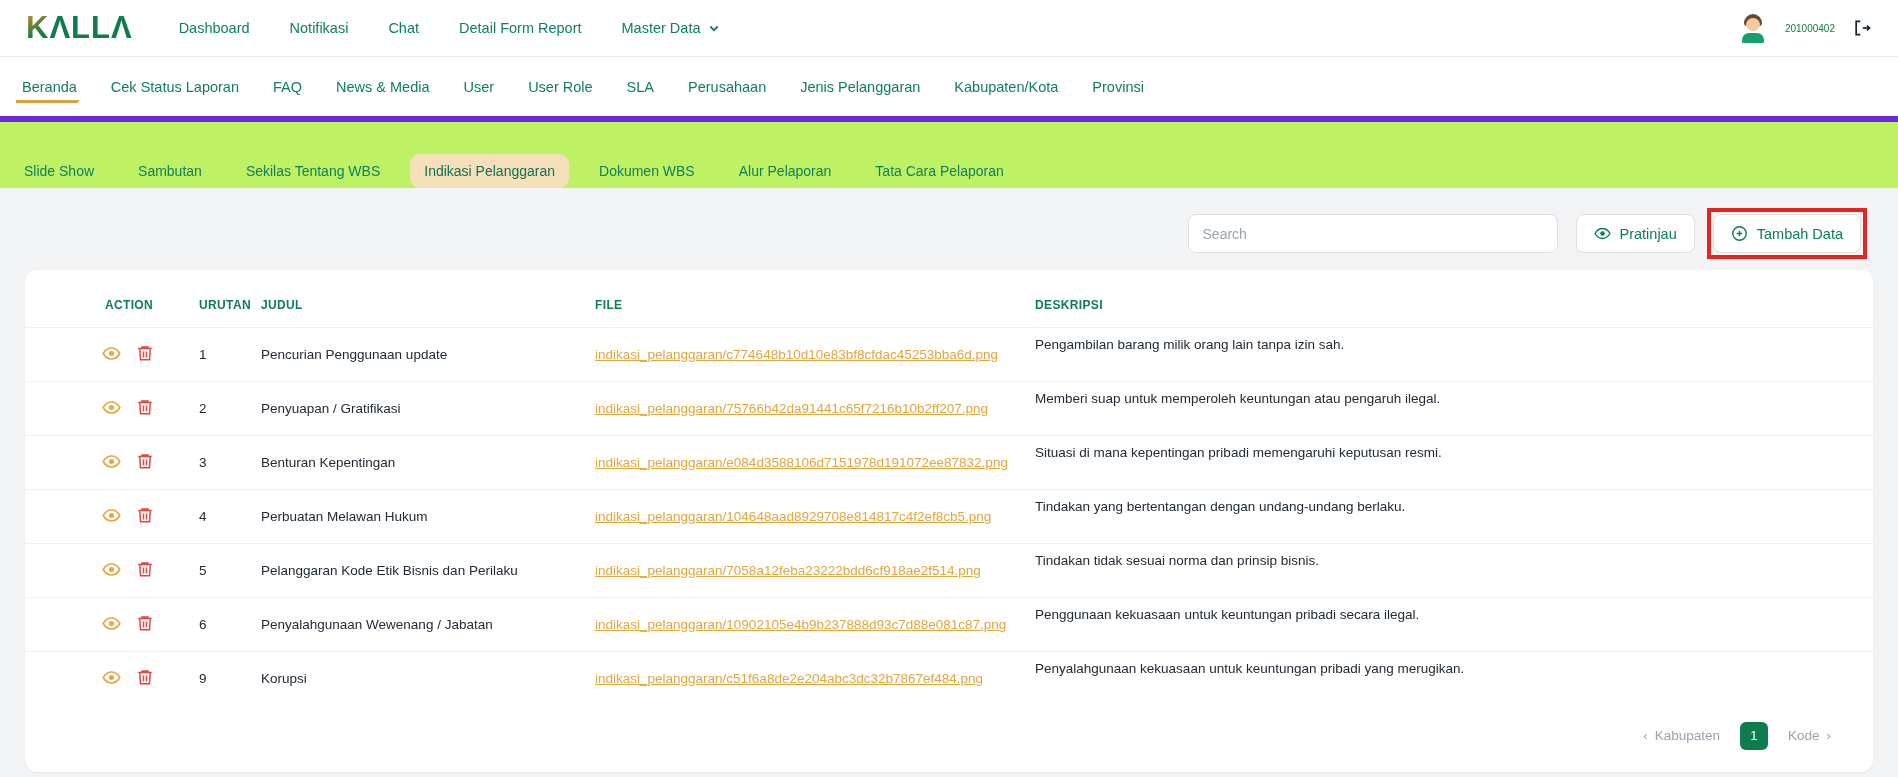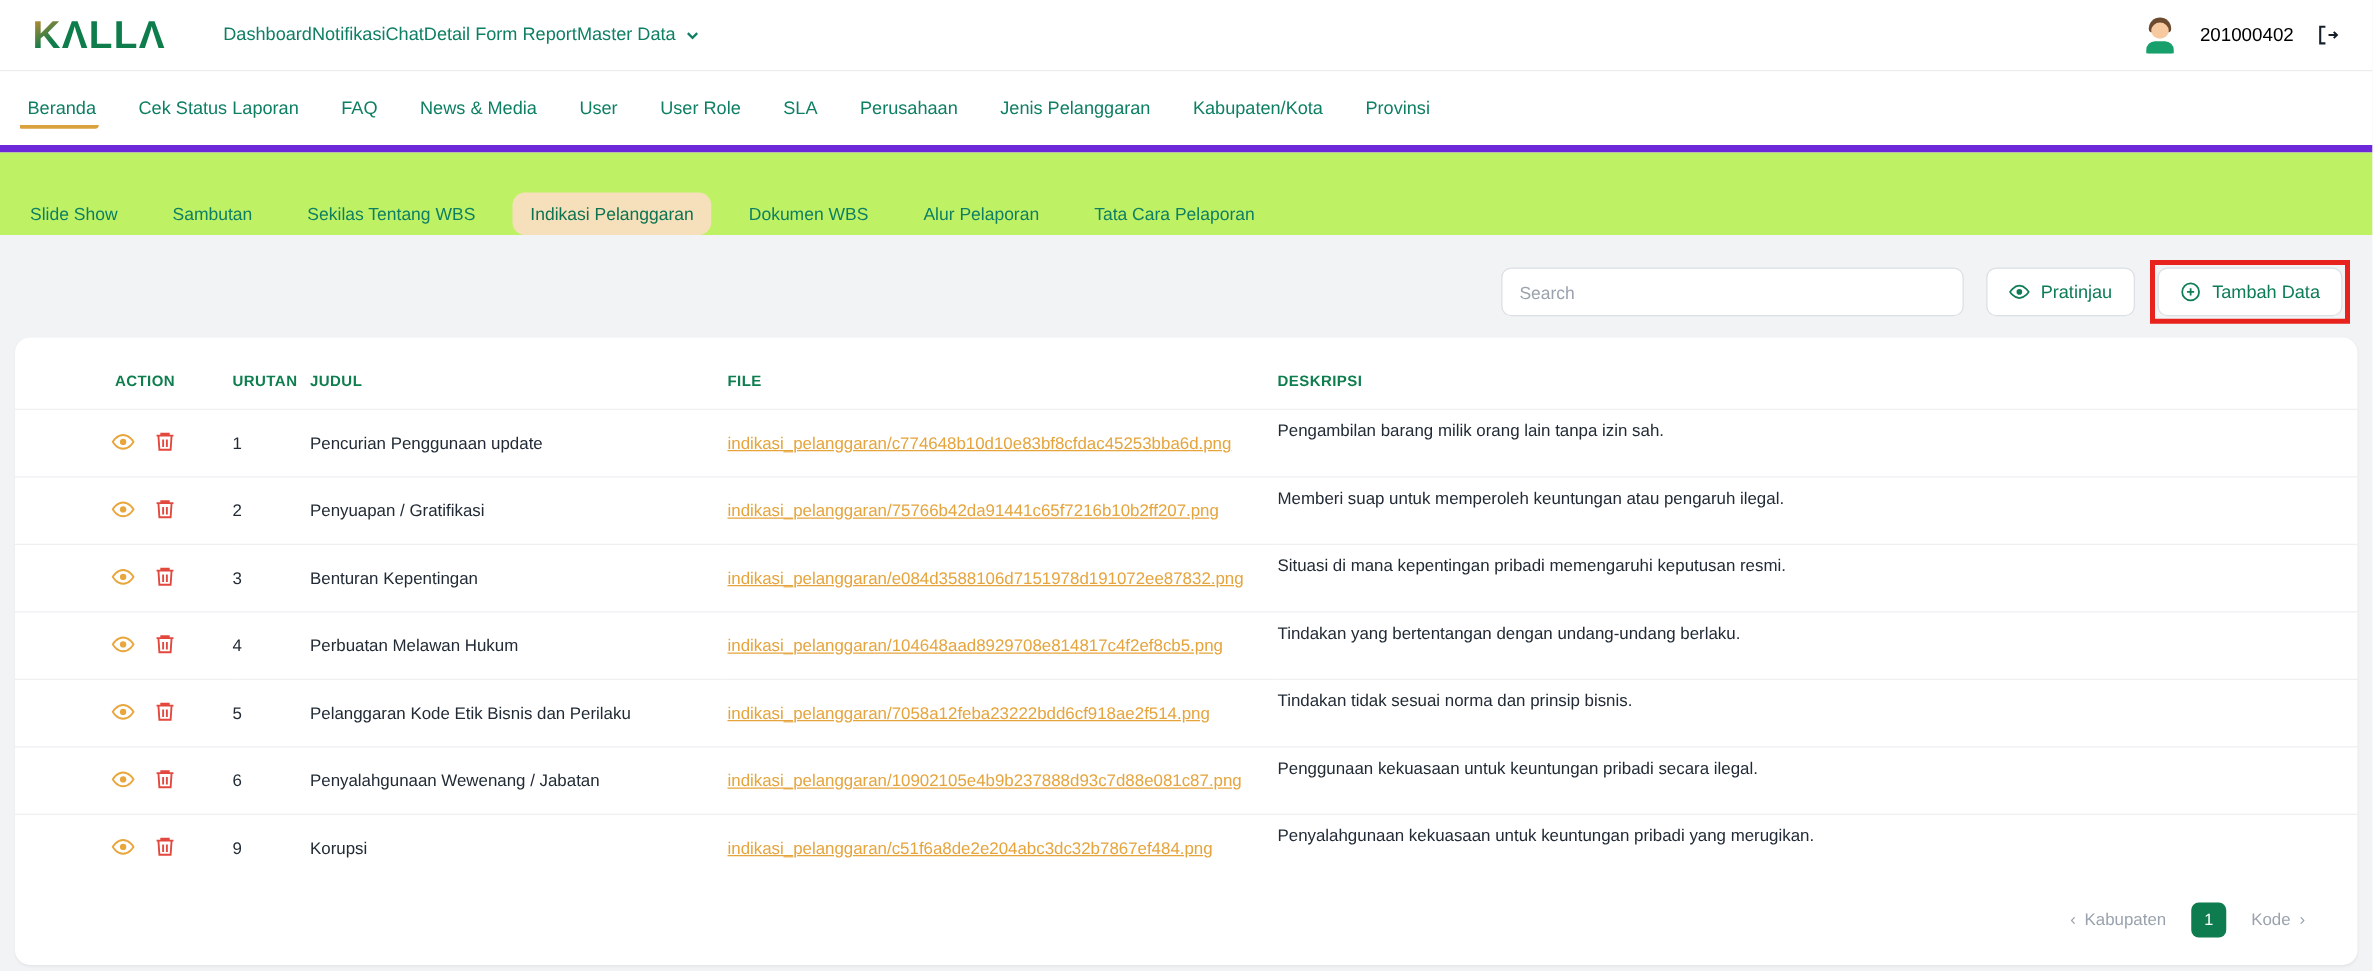--- a/index.html
+++ b/index.html
@@ -17,32 +17,32 @@
     display: flex; align-items: center; padding: 0 26px;
   }
   .logo {
     font-size: 31px; font-weight: 800; letter-spacing: 1px;
     color: #0e7d4b; margin-right: 46px; display: flex; align-items: baseline;
   }
   .logo .logo-k {
     background: linear-gradient(150deg, #c98a2e 10%, #0e7d4b 65%);
     -webkit-background-clip: text; background-clip: text; color: transparent;
   }
-  .topnav { display: flex; align-items: flex-start; }
+  .topnav { display: flex; align-items: flex-start; gap: 40px; }
   .tnav {
     color: #0e7f63; font-size: 14.5px; font-weight: 500;
     display: inline-flex; align-items: center; gap: 7px;
   }
   .chev-down { width: 12px; height: 12px; stroke: #0e7f63; fill: none; stroke-width: 2.4; }
   .topbar-right { margin-left: auto; display: flex; align-items: center; gap: 17px; }
   .avatar { width: 30px; height: 30px; position: relative; overflow: hidden; border-radius: 6px; }
   .avatar .hair  { position: absolute; top: 1px; left: 6px; width: 18px; height: 12px; background: #6c4a2f; border-radius: 9px 9px 3px 3px; }
   .avatar .face  { position: absolute; top: 5px; left: 8px; width: 14px; height: 13px; background: #f6c9a0; border-radius: 50%; }
   .avatar .shirt { position: absolute; bottom: 0; left: 4px; width: 22px; height: 10px; background: #17a06b; border-radius: 7px 7px 0 0; }
-  .user-id { color: #000000; font-size: 15px; }
+  .user-id { color: #15803d; font-size: 10px; }
   .logout-icon { width: 20px; height: 20px; stroke: #16202b; fill: none; stroke-width: 2; cursor: pointer; }
 
   
   .tabs {
     background: #fff; height: 65px; border-bottom: 6px solid #6d28d9;
     display: flex; align-items: center; gap: 34px; padding: 0 22px;
   }
   .tab { color: #0e7f63; font-size: 14.5px; position: relative; height: 100%; display: inline-flex; align-items: center; }
   .tab.active::after {
     content: ""; position: absolute; left: -6px; right: -2px; bottom: 13px;
@@ -52,21 +52,21 @@
 
   
   .subtabs {
     background: #bef264; height: 66px;
     display: flex; align-items: flex-end; gap: 16px; padding: 0 10px;
   }
   .subtab { color: #0e7f63; font-size: 14px; padding: 9px 14px; border-radius: 10px; }
   .subtab.active { background: #f5e0bb; color: #0d7350; }
 
   
-  .content { padding: 26px 12px 0; }
+  .content { padding: 26px 25px 0; }
   .toolbar { display: flex; justify-content: flex-end; align-items: center; gap: 18px; padding-right: 12px; }
   .search-input {
     width: 370px; height: 39px; border: 1px solid #dcdfe3; border-radius: 8px;
     padding: 0 14px; font-size: 14px; font-family: "Liberation Sans", sans-serif;
     color: #333; background: #fff; outline: none;
   }
   .search-input::placeholder { color: #9aa3ad; }
   .btn {
     height: 39px; background: #fff; border: 1px solid #dcdfe3; border-radius: 8px;
     display: inline-flex; align-items: center; gap: 9px; padding: 0 17px;

